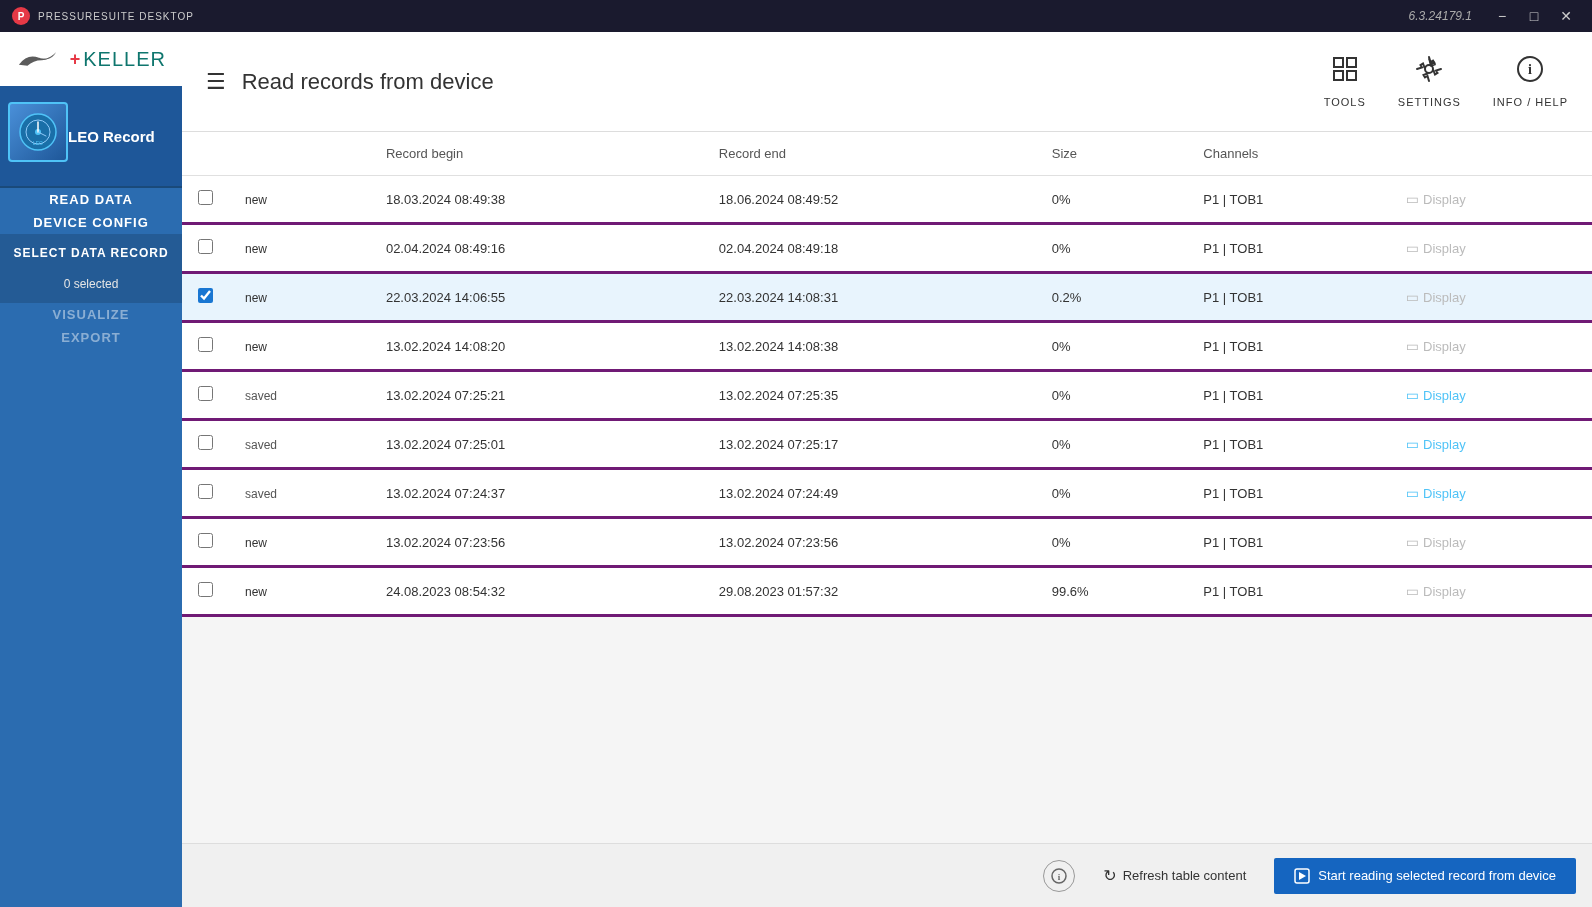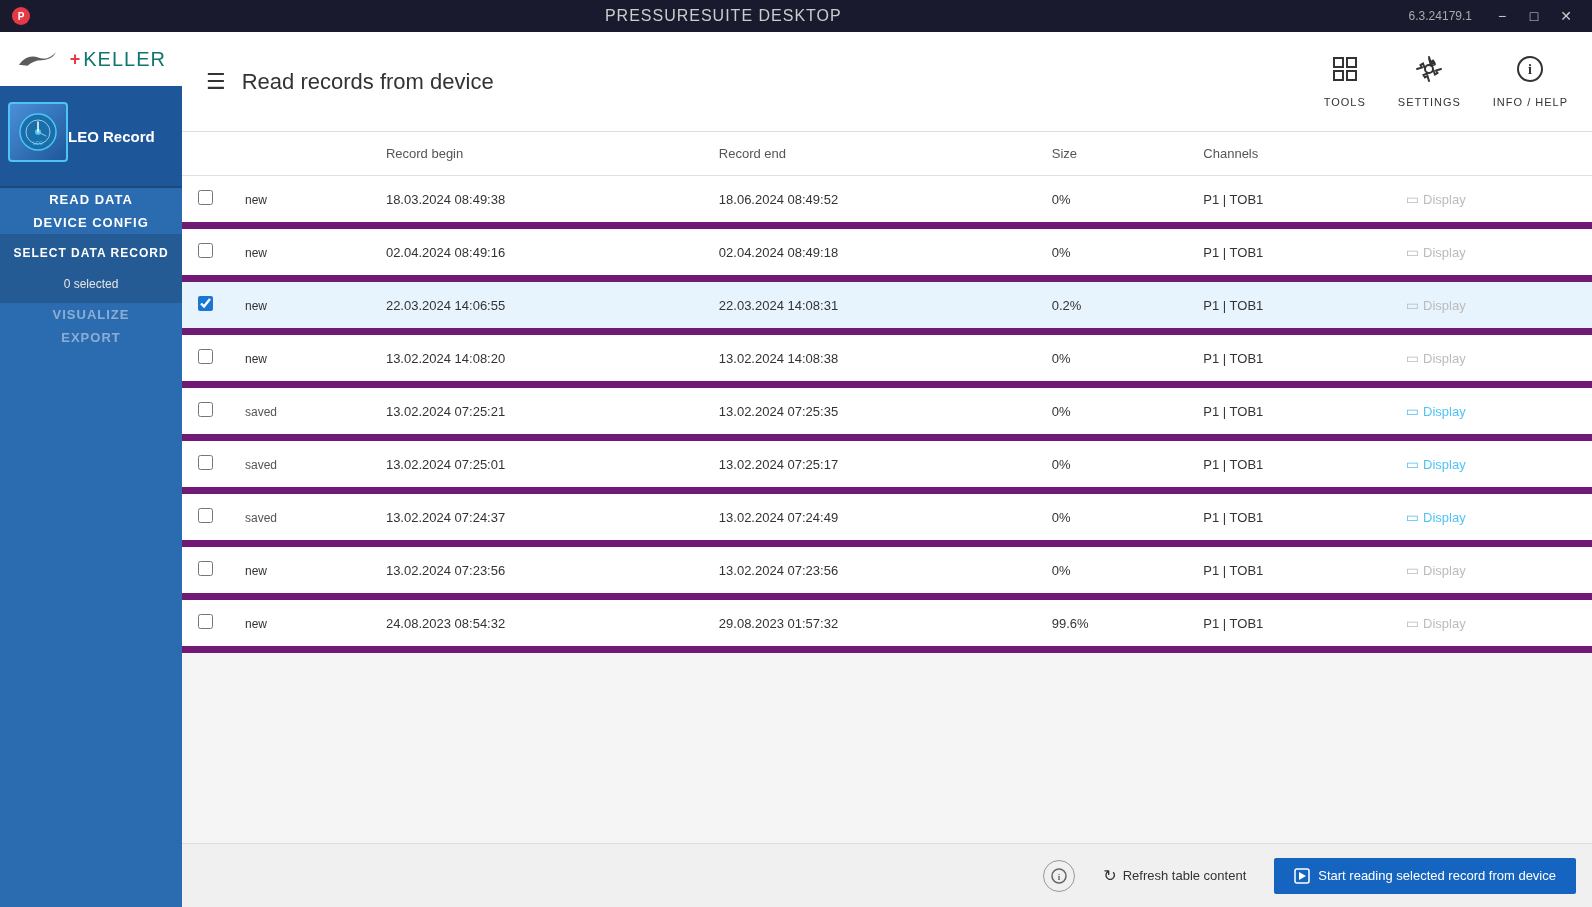--- a/index.html
+++ b/index.html
@@ -17,22 +17,22 @@
       user-select: none;
     }
     .titlebar-icon {
       width: 18px; height: 18px;
       background: #e63946;
       border-radius: 50%;
       margin-right: 8px;
       display: flex; align-items: center; justify-content: center;
       font-size: 10px; color: white; font-weight: bold;
     }
-    .titlebar-title { flex: 1; font-size: 16px; letter-spacing: 1px; text-transform: uppercase; text-align: center; }
-    .titlebar-version { margin-right: 16px; font-size: 12px; color: #aaa; }
+    .titlebar-title { flex: 1; font-size: 10px; letter-spacing: 1px; text-transform: uppercase; }
+    .titlebar-version { margin-right: 16px; font-size: 12px; color: #aaa; font-style: italic; }
     .titlebar-controls { display: flex; gap: 4px; }
     .titlebar-btn {
       width: 28px; height: 22px;
       background: transparent;
       border: none;
       color: #ccc;
       font-size: 14px;
       cursor: pointer;
       display: flex; align-items: center; justify-content: center;
     }
@@ -204,21 +204,21 @@
     thead th {
       padding: 14px 16px;
       text-align: left;
       font-size: 13px;
       color: #555;
       font-weight: 500;
       border-bottom: 1px solid #e0e0e0;
       background: white;
     }
     tbody tr {
-      border-bottom: 7px solid #701a75;
+      border-bottom: 3px solid #701a75;
       cursor: pointer;
     }
     tbody tr.selected { background: #e8f4fd; }
 
     tbody td {
       padding: 14px 16px;
       font-size: 13px;
       color: #333;
       vertical-align: middle;
     }

